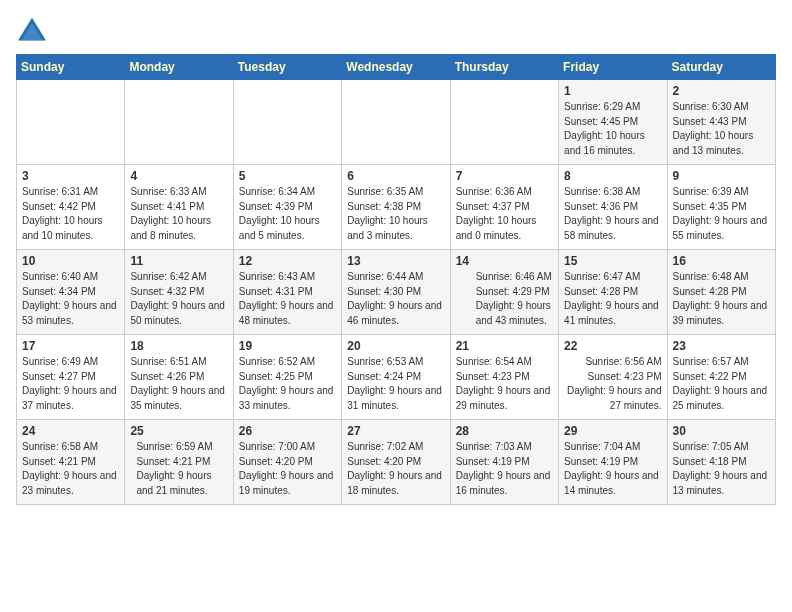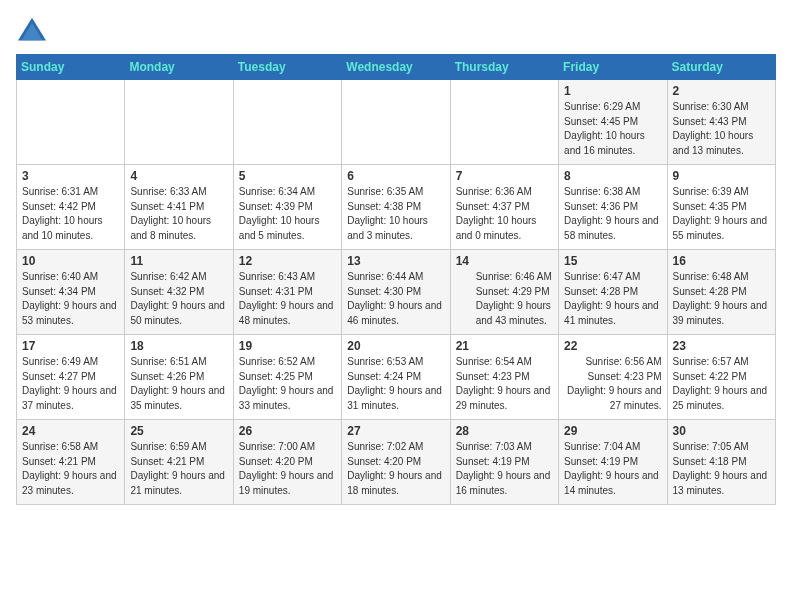--- a/index.html
+++ b/index.html
@@ -52,21 +52,21 @@
       font-size: 14px;
       color: #555;
     }
     table {
       width: 100%;
       border-collapse: collapse;
       table-layout: fixed;
     }
     thead tr th {
       background: #2a6db5;
-      color: #5eead4;
+      color: #fef9c3;
       font-size: 12px;
       font-weight: bold;
       padding: 5px 4px;
       text-align: left;
       border: 1px solid #2a6db5;
     }
     tbody tr td {
       vertical-align: top;
       border: 1px solid #ccc;
       padding: 4px 5px;
@@ -279,21 +279,21 @@
       </tr>
       <tr>
         <td>
           <span class="day-number">24</span>
           <div class="day-info" style="white-space: pre-line;">Sunrise: 6:58 AM
 Sunset: 4:21 PM
 Daylight: 9 hours and 23 minutes.</div>
         </td>
         <td>
           <span class="day-number">25</span>
-          <div class="day-info" style="white-space: pre-line;">Sunrise: 6:59 AM
+          <div class="day-info" style="white-space: pre-line; margin-left: 6px;">Sunrise: 6:59 AM
 Sunset: 4:21 PM
 Daylight: 9 hours and 21 minutes.</div>
         </td>
         <td>
           <span class="day-number">26</span>
           <div class="day-info" style="white-space: pre-line;">Sunrise: 7:00 AM
 Sunset: 4:20 PM
 Daylight: 9 hours and 19 minutes.</div>
         </td>
         <td>

